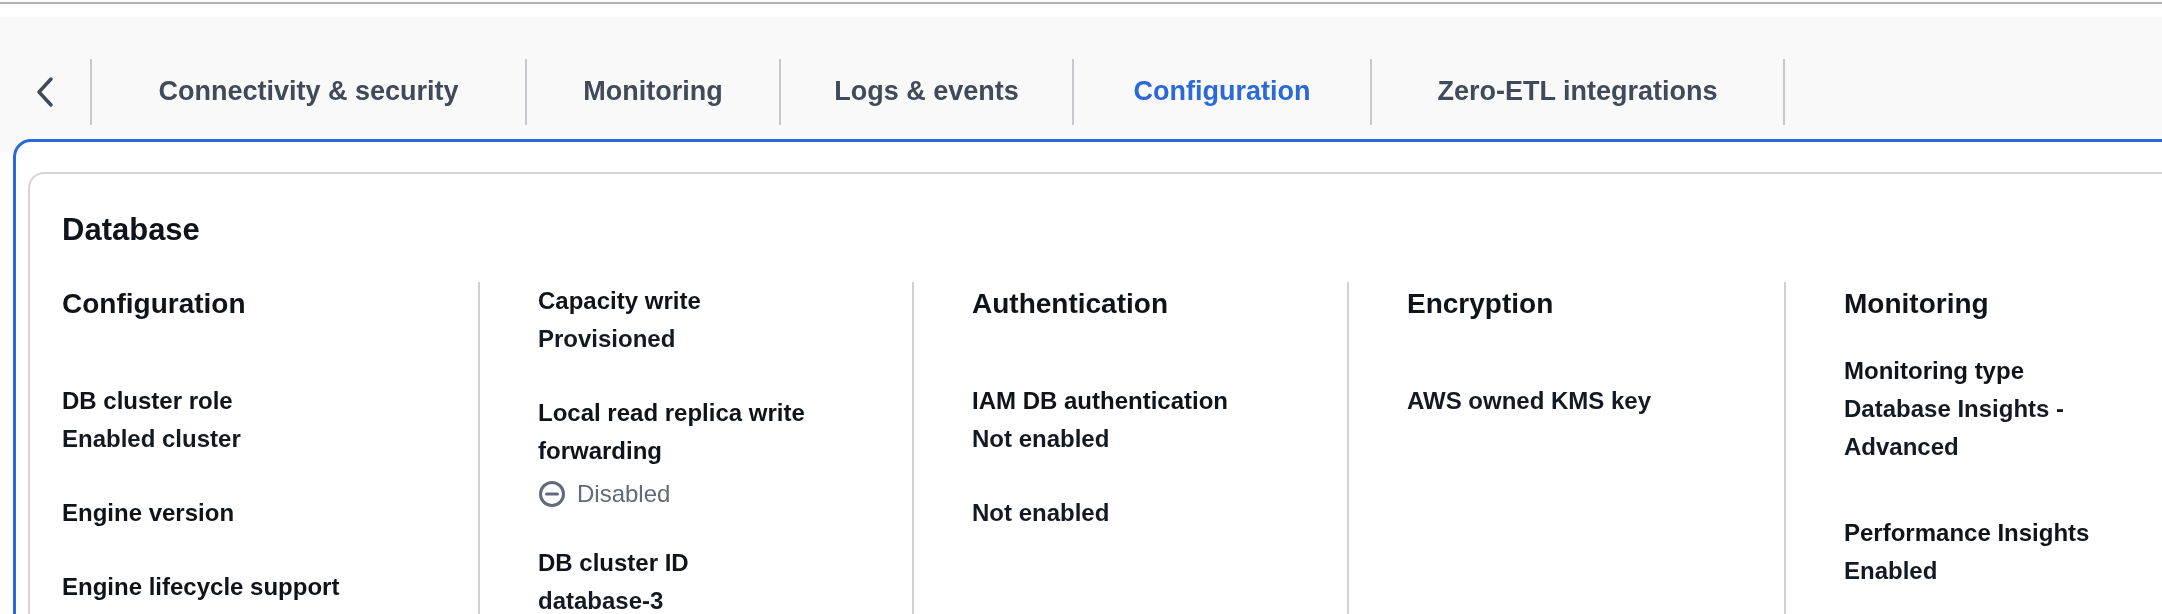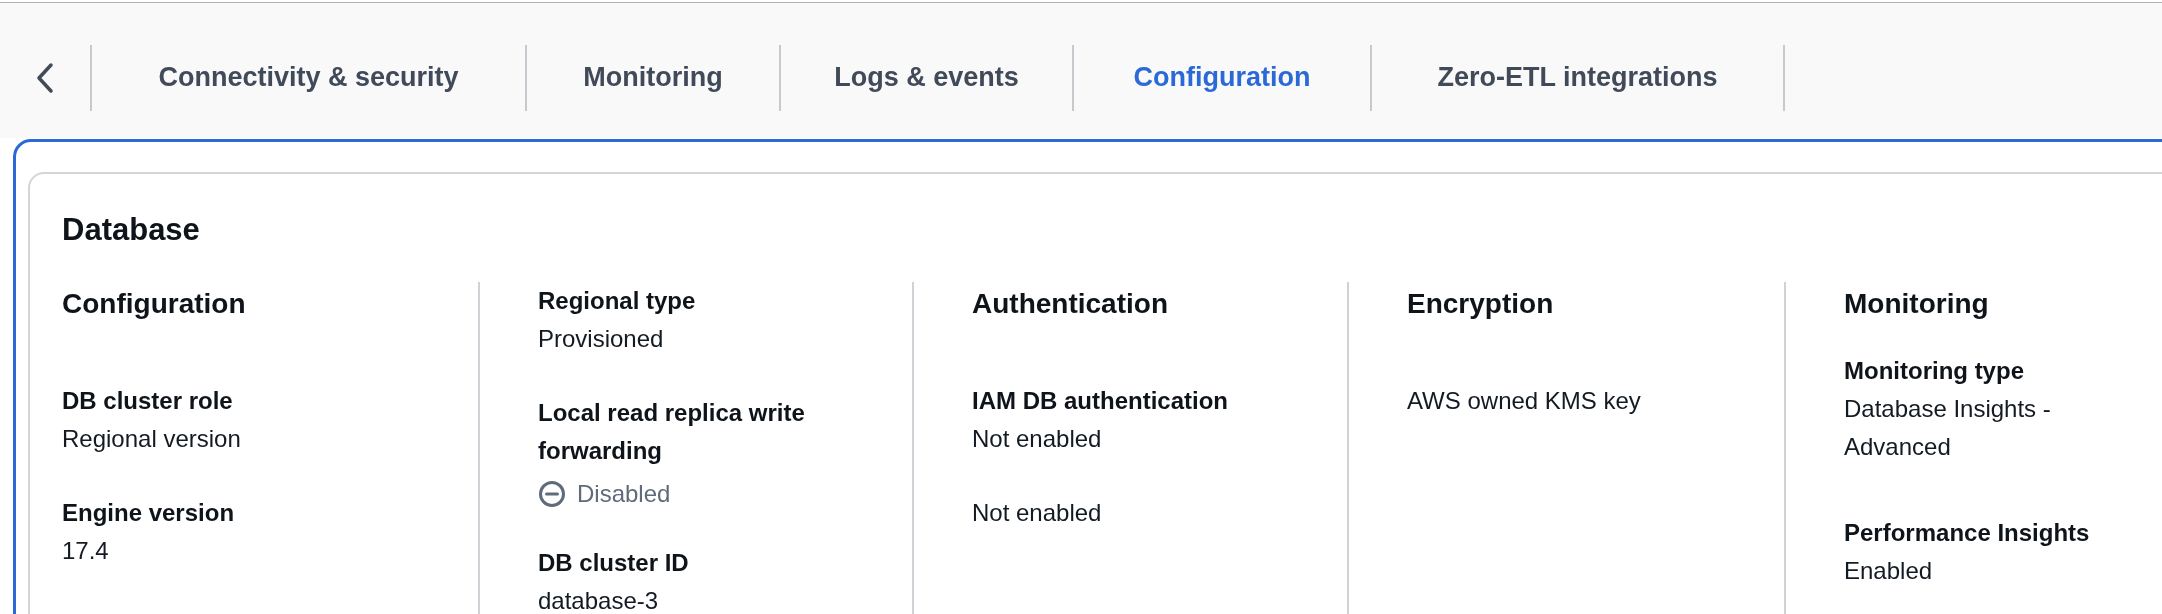--- a/index.html
+++ b/index.html
@@ -4,21 +4,21 @@
 <style>
   * { margin:0; padding:0; box-sizing:border-box; }
   html,body { width:2162px; height:614px; overflow:hidden; background:#ffffff;
               font-family:"Liberation Sans","DejaVu Sans",sans-serif; color:#131a22; }
   .stage { position:relative; width:2162px; height:614px; overflow:hidden; }
 
   
   .top-hairline { position:absolute; top:2px; left:0; width:100%; height:2px; background:#aeb2b8; }
 
   
-  .tabbar { position:absolute; top:3px; left:0; width:100%; height:135px; background:#f9f9fa;
+  .tabbar { position:absolute; top:17px; left:0; width:100%; height:135px; background:#f9f9fa;
             display:flex; align-items:center; padding-top:14px; }
   .tab-scroll { width:90px; height:100%; display:flex; align-items:center; justify-content:center;
                 background:transparent; border:none; cursor:pointer; }
   .vr { width:2px; height:66px; background:#c7c9ce; flex:0 0 2px; }
   .tab { position:relative; height:100%; display:flex; align-items:center; justify-content:center;
          font-size:27px; font-weight:700; color:#414a59; white-space:nowrap; overflow:hidden;
          background:transparent; border:none; cursor:pointer;
          font-family:"Liberation Sans","DejaVu Sans",sans-serif; }
   .tab.active { color:#2b69d6; }
   .tab.active::after { content:""; position:absolute; left:4px; right:4px; bottom:-14px;
@@ -47,21 +47,21 @@
   .c2,.c3,.c4,.c5 { border-left:2px solid #cfd3d8; padding-left:58px; }
 
   .sec-heading { font-size:28px; line-height:44px; font-weight:700; color:#0f141a;
                  margin:0 0 56px 0; white-space:pre-line; }
   .c5 .sec-heading { margin-bottom:26px; }
   .sub-heading { margin:10px 0 0 0; }
 
   .field { margin-bottom:36px; }
   .c5 .field { margin-bottom:48px; }
   .field .label { font-size:24px; line-height:38px; font-weight:700; color:#0f141a; white-space:pre-line; }
-  .field .value { font-size:24px; line-height:38px; font-weight:400; color:#131a22; white-space:pre-line; }
+  .field .value { font-size:24px; line-height:38px; font-weight:700; color:#131a22; white-space:pre-line; }
   .status-row { display:flex; align-items:flex-end; gap:11px; height:38px; }
   .status-row .status-text { font-size:24px; color:#5f6b7a; }
   .status-icon { width:28px; height:28px; flex:0 0 28px; }
 
   .chevron-icon { width:20px; height:32px; }
 </style>
 </head>
 <body>
 
 <div class="stage">
@@ -91,34 +91,33 @@
 
   <div class="card">
     <h2 class="card-title">Database</h2>
 
     <div class="columns">
 
       <div class="col c1">
         <h3 class="sec-heading">Configuration</h3>
         <div class="field">
           <div class="label">DB cluster role</div>
-          <div class="value">Regional version</div>
+          <div class="value">Enabled cluster</div>
         </div>
         <div class="field">
           <div class="label">Engine version</div>
-          <div class="value">17.4</div>
         </div>
         <div class="field">
           <div class="label">Engine lifecycle support</div>
         </div>
       </div>
 
       <div class="col c2">
         <div class="field">
-          <div class="label">Regional type</div>
+          <div class="label">Capacity write</div>
           <div class="value">Provisioned</div>
         </div>
         <div class="field">
           <div class="label">Local read replica write
 forwarding</div>
           <div class="status-row">
             <svg class="status-icon" viewBox="0 0 28 28" fill="none">
               <circle cx="14" cy="14" r="11.5" stroke="#5f6b7a" stroke-width="3"></circle>
               <line x1="8.5" y1="14" x2="19.5" y2="14" stroke="#5f6b7a" stroke-width="3" stroke-linecap="round"></line>
             </svg>

